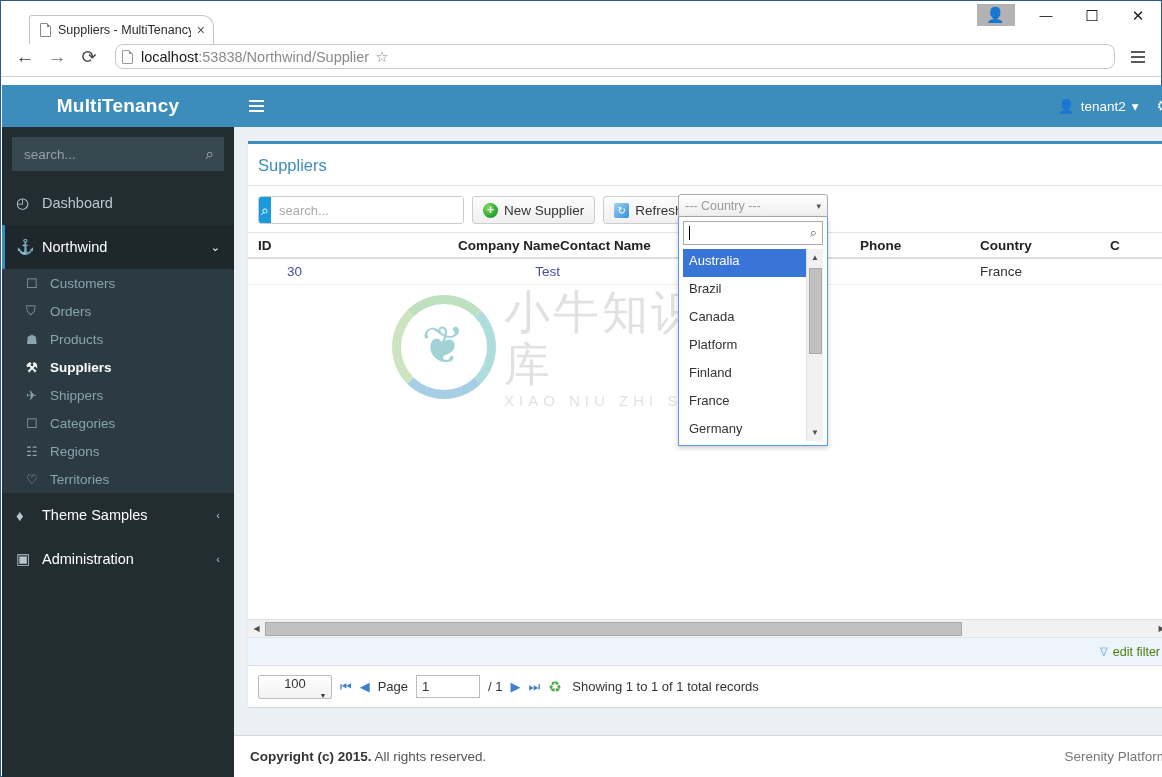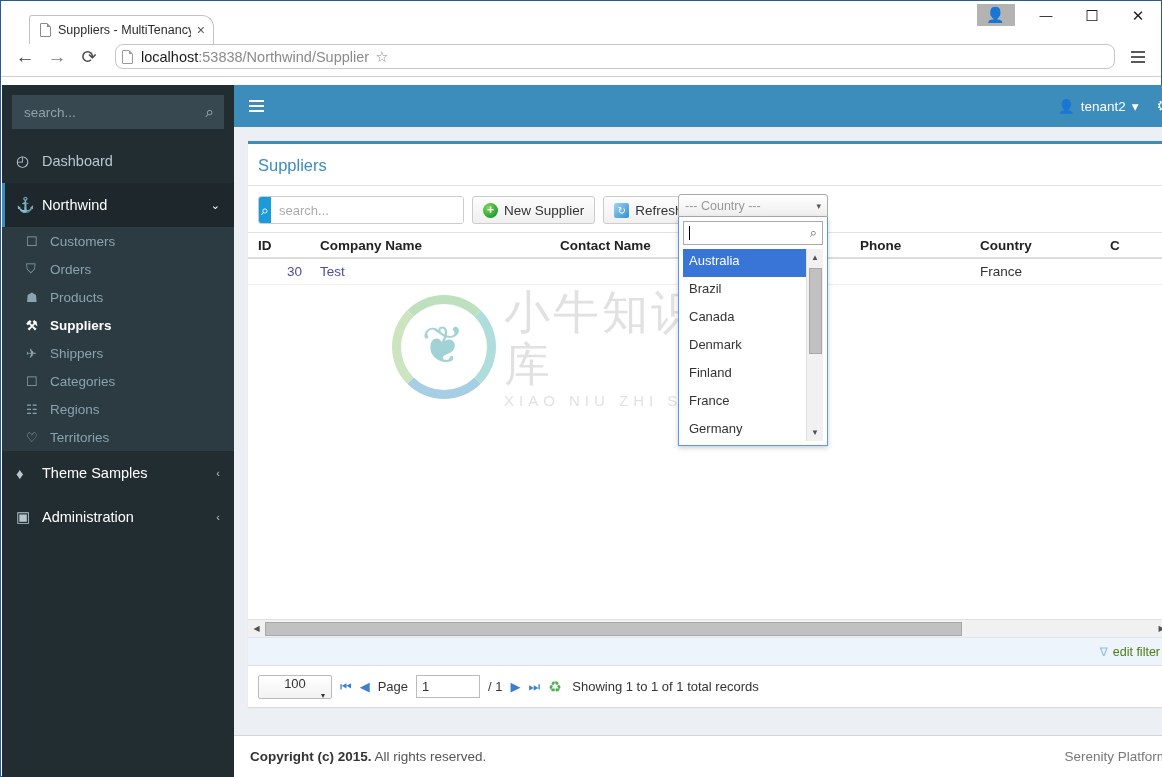--- a/index.html
+++ b/index.html
@@ -114,21 +114,21 @@
   .sel-list li.sel { background:#3875d7; color:#fff; }
   .vbar { position:absolute; right:0; top:0; width:17px; height:192px; background:#f1f1f1; border-left:1px solid #e0e0e0;}
   .vbar .up, .vbar .dn { height:17px; display:flex; align-items:center; justify-content:center; font-size:8px; color:#505050; background:#f1f1f1;}
   .vbar .thumb { position:absolute; left:2px; top:19px; width:13px; height:86px; background:#c1c1c1; border:1px solid #a8a8a8;}
 
   
   .grid-head { display:flex; border-top:1px solid #e3e3e3; border-bottom:2px solid #dcdcdc; background:#fff; font-weight:bold; font-size:13.5px; color:#222; height:27px; align-items:center; padding-left:10px;}
   .grid-row { display:flex; font-size:13.5px; color:#333; height:26px; align-items:center; padding-left:10px; border-bottom:1px solid #eee;}
   .grid-row .link { color:#4a4aa8; }
   .c-id { width:52px; text-align:right; padding-right:8px;}
-  .c-company { width:250px; padding-left:10px;}
+  .c-company { width:250px; padding-left:10px;text-align:right;}
   .c-contact { width:300px; }
   .c-phone { width:120px; }
   .c-country { width:130px; }
   .c-city { width:60px; }
   .grid-head .c-id { text-align:left; padding-right:0; padding-left:0;}
 
   .grid-area { position:relative; height:360px; }
   .watermark { position:absolute; left:140px; top:28px; width:360px; height:120px; display:flex; align-items:center; opacity:.55; pointer-events:none;}
   .wm-logo { width:112px; height:112px; position:relative; flex:0 0 112px;}
   .wm-ring { position:absolute; inset:4px; border-radius:50%; border:9px solid; border-color:#8cc78a #6dc3c0 #5fa8d3 #a5cf8e; }
@@ -193,20 +193,21 @@
     <div class="hamb">
         <i></i>
         <i></i>
         <i></i>
       </div>
   </div>
 
   <div id="app">
 
     <div id="sidebar">
+      <div class="brand">MultiTenancy</div>
 
       <div class="sb-search-wrap">
         <div class="sb-search">
           <input type="text" placeholder="search..." style="">
           <span class="mag">⌕</span>
         </div>
       </div>
 
       <ul class="menu">
         <li class="mi">
@@ -310,21 +311,21 @@
               <div class="sel-drop">
                 <div class="sel-input">
                   <span class="caret"></span>
                   <span class="mg">⌕</span>
                 </div>
                 <div class="sel-list">
                   <ul>
                     <li class="sel">Australia</li>
                     <li>Brazil</li>
                     <li>Canada</li>
-                    <li>Denmark</li>
+                    <li>Platform</li>
                     <li>Finland</li>
                     <li>France</li>
                     <li>Germany</li>
                     <li>Italy</li>
                   </ul>
                   <div class="vbar">
                     <div class="up">▲</div>
                     <div class="thumb"></div>
                     <div class="dn" style="position:absolute;bottom:0;left:0;right:0;">▼</div>
                   </div>

